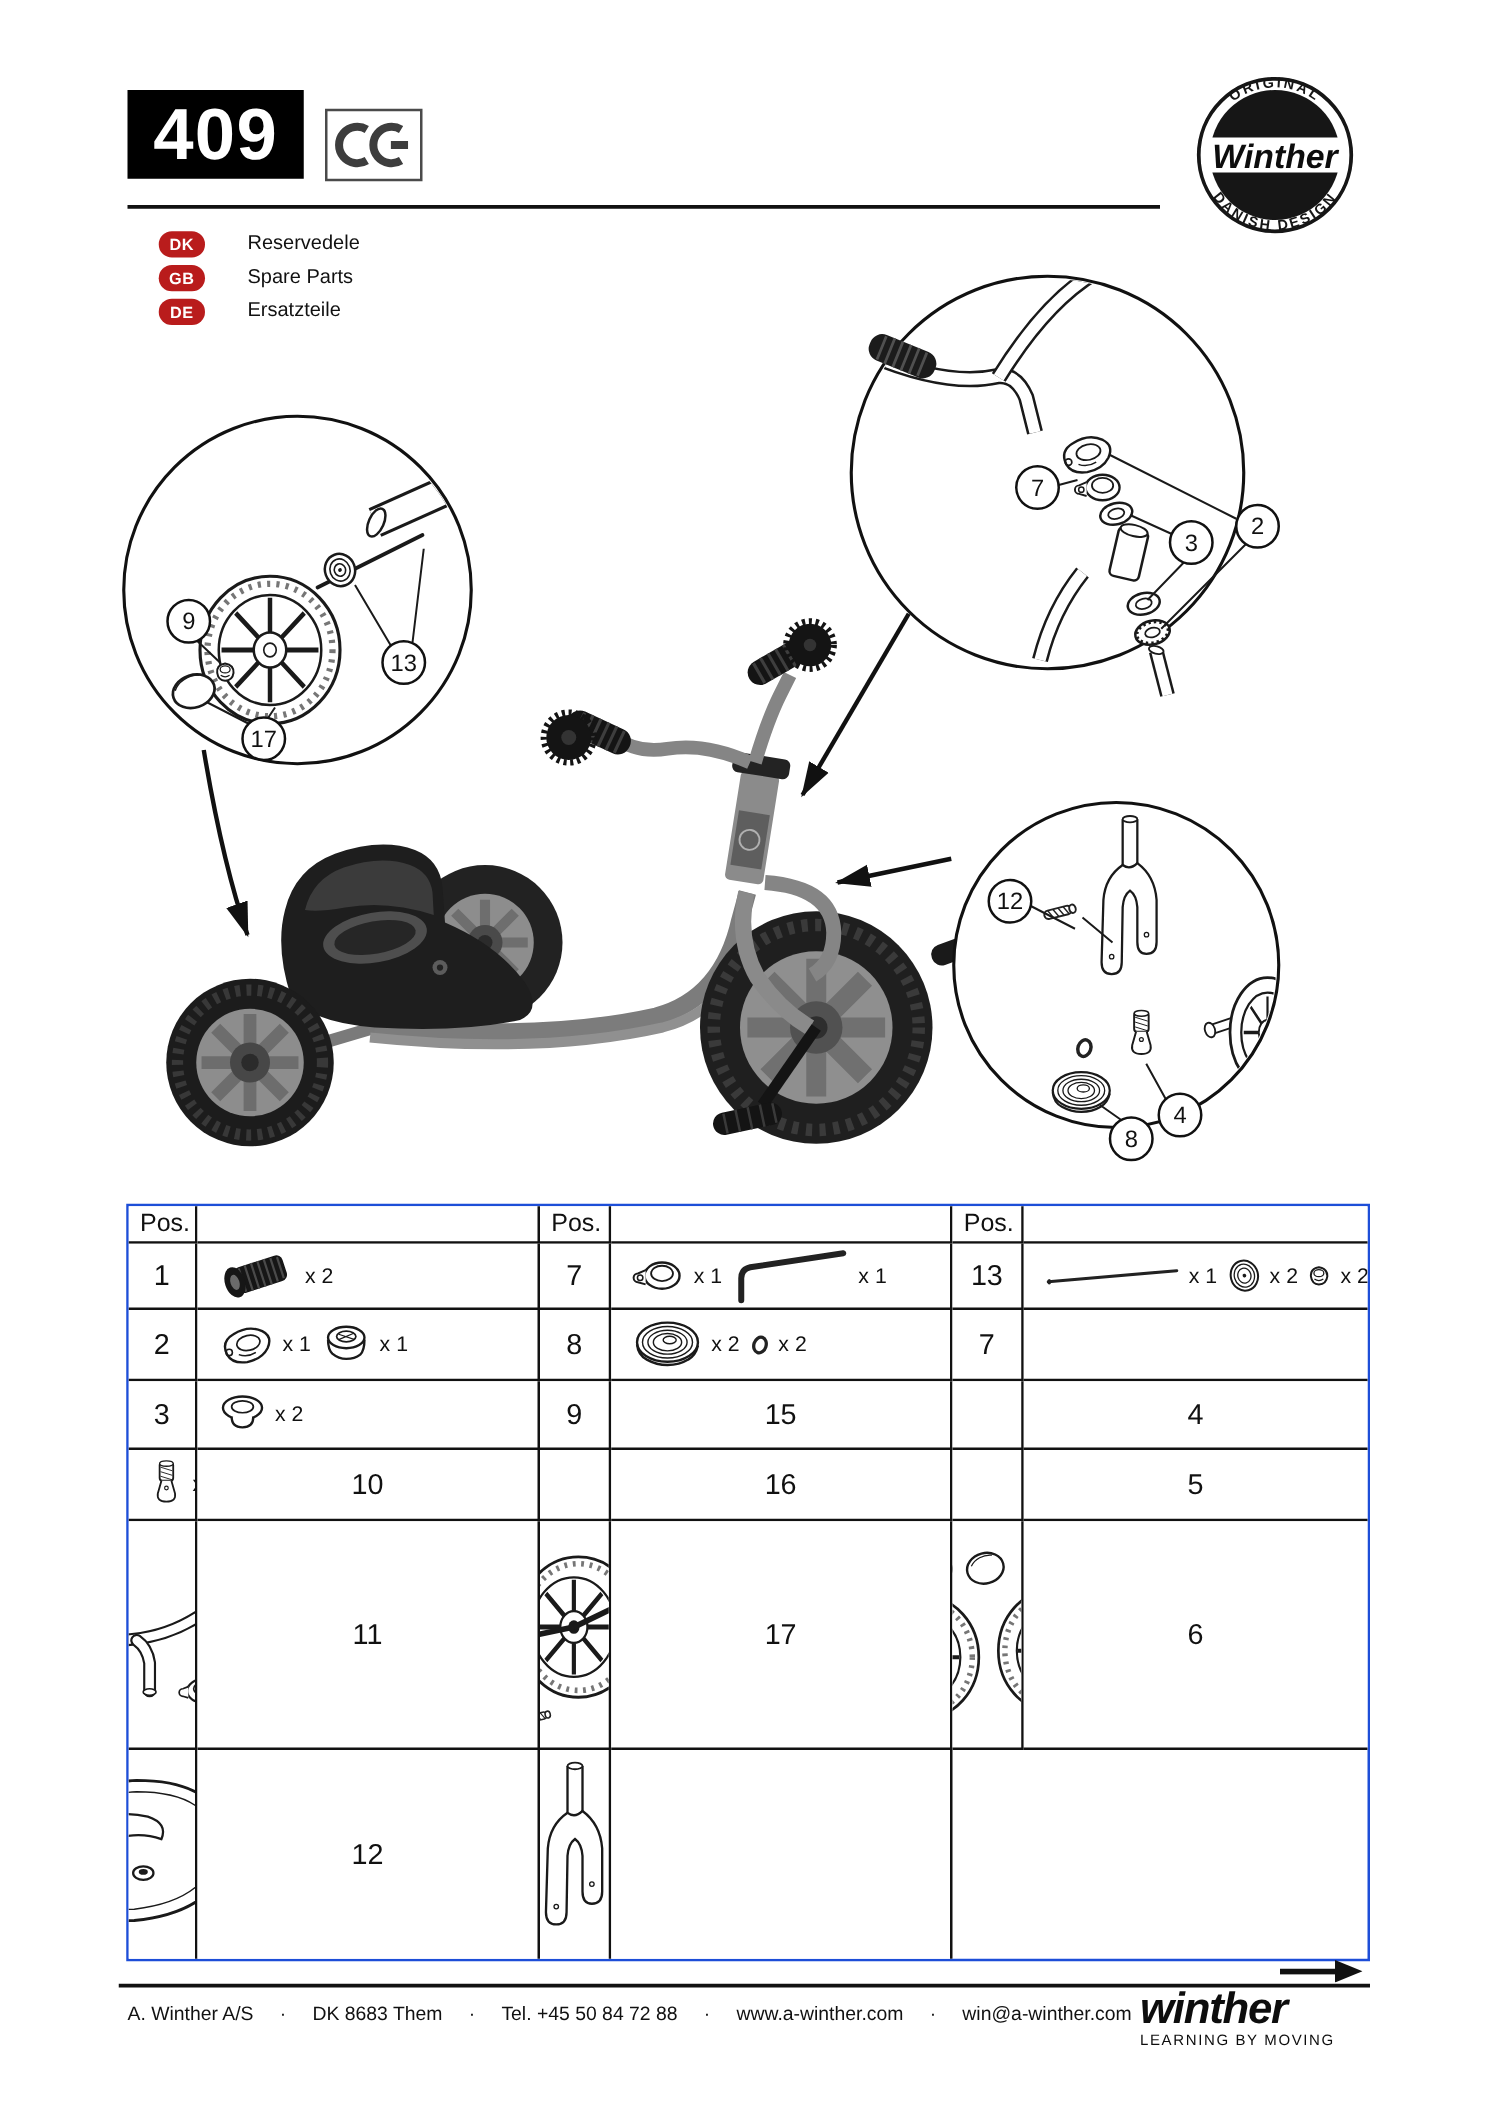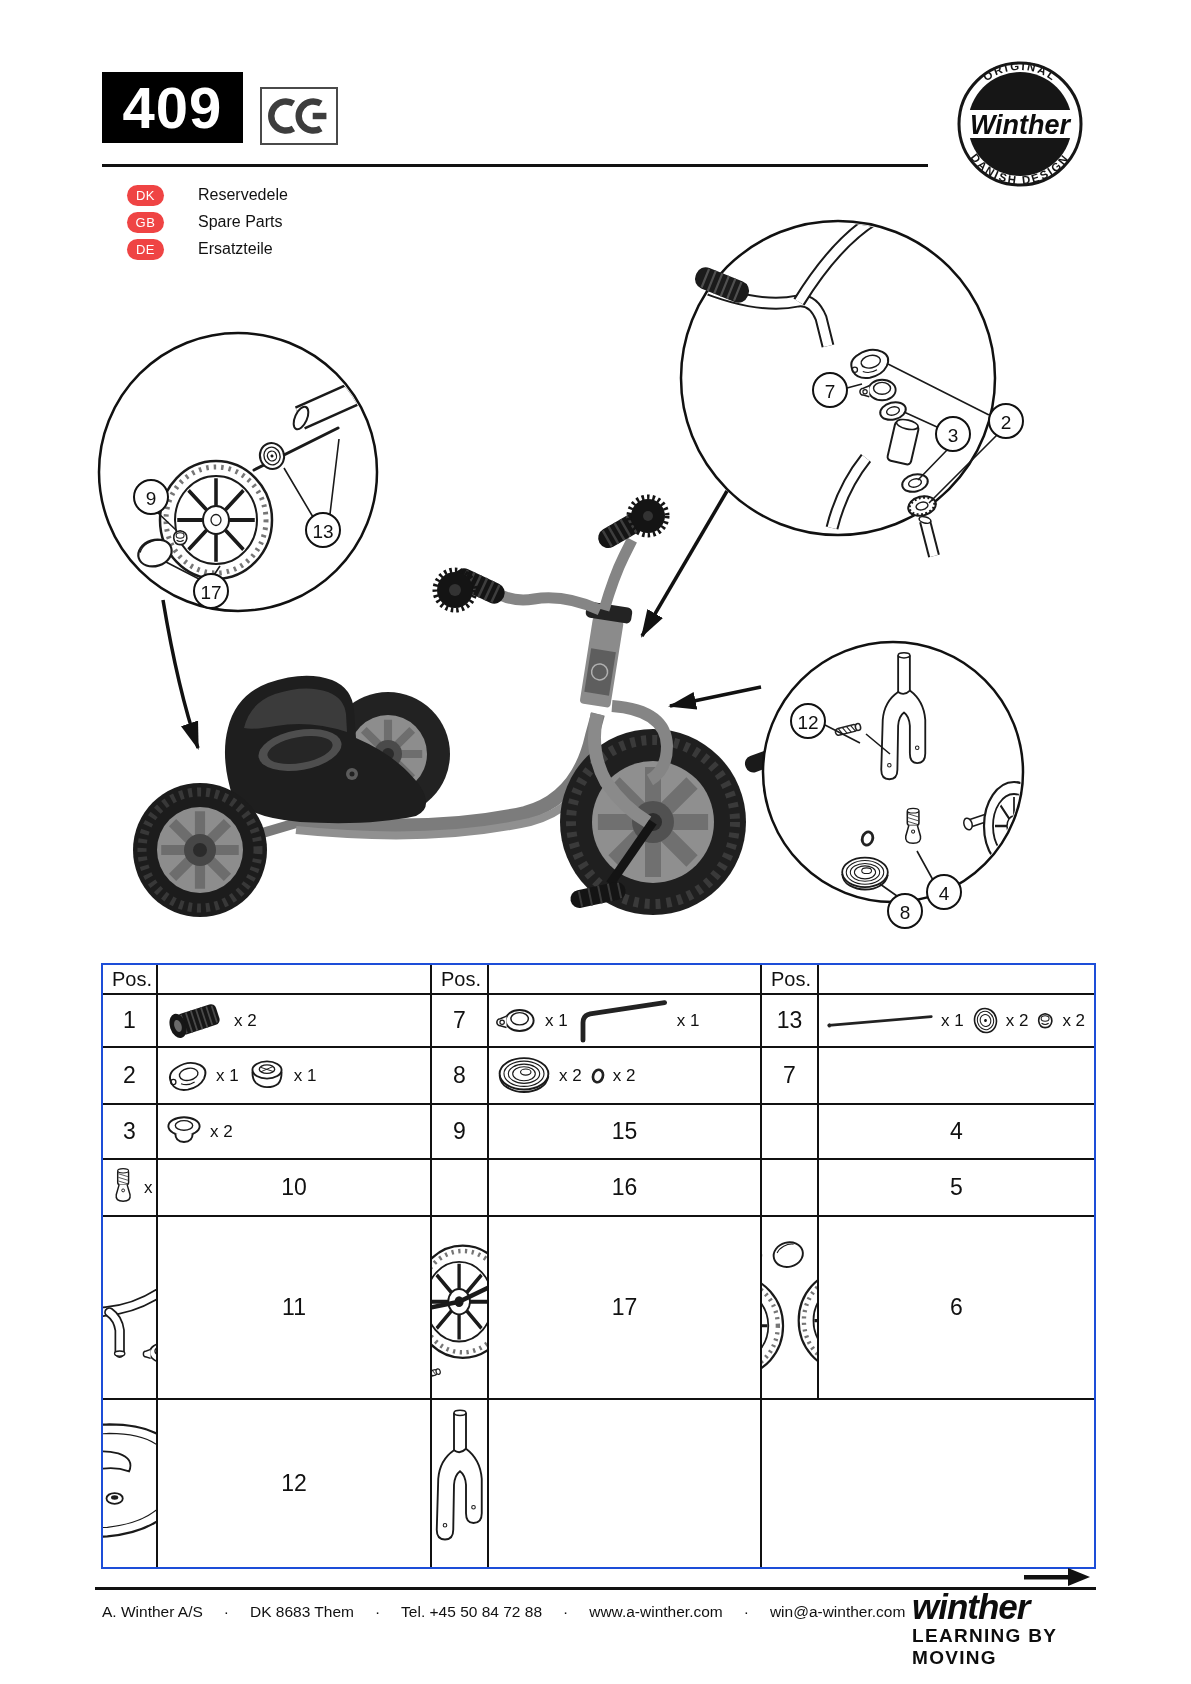--- a/index.html
+++ b/index.html
@@ -7,22 +7,22 @@
        font-family:"Liberation Sans",sans-serif;color:#111;overflow:hidden}
   .abs{position:absolute}
 
   
   #model-box{left:102px;top:72px;width:141px;height:71px;background:#000;color:#fff;
     font-size:58px;font-weight:bold;display:flex;align-items:center;justify-content:center;letter-spacing:1px}
   #ce-box{left:260px;top:87px;width:78px;height:58px;border:2px solid #4a4a4a;
     display:flex;align-items:center;justify-content:center;box-sizing:border-box}
   #top-rule{left:102px;top:164px;width:826px;height:3px;background:#111}
   .lang-row{left:127px;display:flex;align-items:center;gap:34px;height:22px}
-  .lang-badge{width:37px;height:21px;background:#ef4444;color:#fff;border-radius:11px;font-size:13px;
-    font-weight:normal;display:flex;align-items:center;justify-content:center;letter-spacing:.5px;flex:none}
+  .lang-badge{width:37px;height:21px;background:#b91c1c;color:#fff;border-radius:11px;font-size:13px;
+    font-weight:bold;display:flex;align-items:center;justify-content:center;letter-spacing:.5px;flex:none}
   .lang-label{font-size:16px;white-space:nowrap}
 
   
   #brand-logo{left:950px;top:56px}
   .arc{font-size:11.5px;font-weight:bold;letter-spacing:2px;fill:#161616}
   .bname{font-size:27px;font-weight:800;font-style:italic;text-anchor:middle;dominant-baseline:central;fill:#0d0d0d}
 
   
   #scene{left:0;top:158px}
   .cnum{font-size:19px;text-anchor:middle;dominant-baseline:central;fill:#111}
@@ -31,21 +31,21 @@
   #parts-table{left:101px;top:963px;display:grid;
     grid-template-columns:55px 274px 57px 273px 57px 275px;
     grid-template-rows:30px 53px 57px 55px 57px 183px 167px;
     border:2px solid #1d4ed8;background:#fff}
   .cell{border-right:2px solid #111;border-bottom:2px solid #111;display:flex;align-items:center;
     overflow:hidden;background:#fff;min-width:0}
   .cell:nth-child(6n){border-right:0}
   .cell:nth-child(n+37){border-bottom:0}
   .th{font-size:20px;padding-left:9px}
   .pos{justify-content:center;font-size:23px}
-  .parts{padding-left:6px;gap:7px}
+  .parts{padding-left:16px;gap:7px}
   .parts.big{justify-content:center;padding-left:0}
   .part-item{display:flex;align-items:center;gap:6px;flex:none}
   .qty{font-size:17px;white-space:pre}
   .pic{flex:none;display:block}
 
   
   .i-grip{width:64px;height:42px}
   .i-clamp{width:44px;height:35px}
   .i-allen-key{width:96px;height:48px}
   .i-axle-rod{width:110px;height:18px}
@@ -63,21 +63,21 @@
   .i-rear-wheels-set{width:262px;height:152px}
   .i-seat-assembly{width:244px;height:146px}
   .i-front-fork{width:90px;height:158px}
 
   
   #footer-rule{left:95px;top:1587px;width:1001px;height:3px;background:#111}
   #footer-text{left:102px;top:1603px;display:flex;gap:21px;font-size:15.5px;align-items:baseline;white-space:nowrap}
   #footer-arrow{left:1024px;top:1568px}
   #footer-brand{left:912px;top:1589px;width:190px}
   .wlogo{font-size:35px;font-weight:800;font-style:italic;letter-spacing:-1px;line-height:1;color:#0d0d0d}
-  .wtag{font-size:19px;font-weight:700;letter-spacing:1.3px;margin-top:1px;color:#0d0d0d}
+  .wtag{font-size:12px;font-weight:400;letter-spacing:1.3px;margin-top:1px;color:#0d0d0d}
 </style>
 </head>
 <body>
 
 <svg aria-hidden="true" style="position:absolute;width:0;height:0;overflow:hidden">
   <defs>
     <g id="spk">
       <path d="M0 -38V-13M26.9 -26.9L9.2 -9.2M38 0H13M26.9 26.9L9.2 9.2M0 38V13M-26.9 26.9L-9.2 9.2M-38 0H-13M-26.9 -26.9L-9.2 -9.2" fill="none"></path>
     </g>
 

